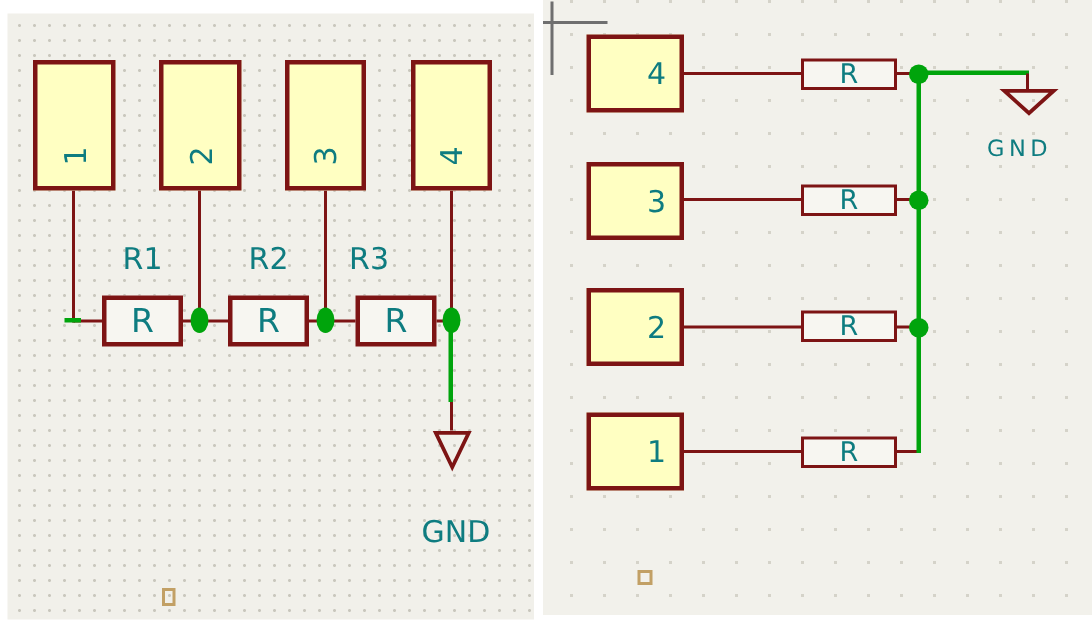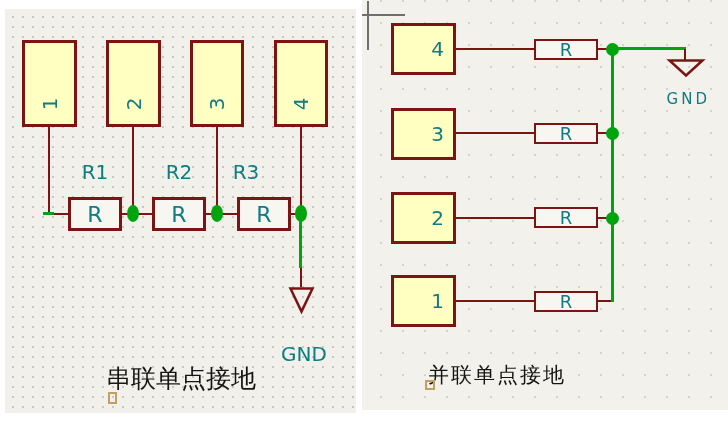--- a/index.html
+++ b/index.html
@@ -29,21 +29,21 @@
   .ybox .num.rot{left:50%;bottom:10px;transform:translateX(-50%) rotate(-90deg);transform-origin:center;}
   .ybox .num.upr{right:9px;top:50%;transform:translateY(-50%);}
   .resistor{position:absolute;box-sizing:border-box;background:var(--resfill);
         border:3px solid var(--maroon);z-index:2;display:flex;align-items:center;justify-content:center;
         color:var(--teal);}
   .resistor.thin{border-width:2px;}
   .wire{position:absolute;background:var(--maroon);z-index:1;}
   .gwire{position:absolute;background:var(--green);z-index:1;}
   .dot{position:absolute;background:var(--green);border-radius:50%;z-index:3;}
   .rref{position:absolute;color:var(--teal);font-size:20px;z-index:2;text-align:center;}
-  .gnd-label{position:absolute;color:var(--teal);z-index:2;text-align:right;}
+  .gnd-label{position:absolute;color:var(--teal);z-index:2;text-align:left;}
   .caption{position:absolute;color:var(--caption);z-index:2;white-space:nowrap;}
   .ph-square{position:absolute;box-sizing:border-box;border:2px solid var(--tan);z-index:2;background:transparent;}
   .cross{position:absolute;background:var(--gray);z-index:2;}
   svg{position:absolute;z-index:2;overflow:visible;}
 </style>
 </head>
 <body>
 
 <div class="panel left">
 
@@ -87,21 +87,20 @@
   <div class="dot" style="left:206px;top:196px;width:12px;height:17px;"></div>
   <div class="dot" style="left:290px;top:196px;width:12px;height:17px;"></div>
 
   <div class="gwire" style="left:294px;top:206px;width:3px;height:53px;"></div>
   <div class="wire" style="left:295px;top:259px;width:2px;height:19px;"></div>
   <svg style="left:284px;top:278px;" width="25" height="27" viewBox="0 0 25 27">
     <polygon points="1.5,1.5 23.5,1.5 12.5,24.5" fill="none" stroke="#7d1414" stroke-width="2.5"></polygon>
   </svg>
   <div class="gnd-label" style="left:276px;top:333px;width:40px;font-size:20px;">GND</div>
 
-  <div class="caption" style="left:101px;top:353px;font-size:25px;">串联单点接地</div>
   <div class="ph-square" style="left:103px;top:383px;width:9px;height:12px;"></div>
 </div>
 
 <div class="panel right">
 
   <div class="cross" style="left:5px;top:1px;width:2px;height:49px;"></div>
   <div class="cross" style="left:0px;top:14px;width:43px;height:2px;"></div>
 
   <div class="ybox" style="left:29px;top:23px;width:65px;height:52px;">
     <span class="num upr">4</span>
@@ -145,15 +144,14 @@
   <div class="dot" style="left:244px;top:127px;width:13px;height:13px;"></div>
   <div class="dot" style="left:244px;top:212px;width:13px;height:13px;"></div>
 
   <div class="gwire" style="left:251px;top:47px;width:73px;height:3px;"></div>
   <div class="wire" style="left:322px;top:49px;width:2px;height:12px;"></div>
   <svg style="left:306px;top:59px;" width="36" height="19" viewBox="0 0 36 19">
     <polygon points="1.5,1.5 34.5,1.5 18,16.5" fill="none" stroke="#7d1414" stroke-width="2.5"></polygon>
   </svg>
   <div class="gnd-label" style="left:296px;top:90px;width:52px;font-size:15px;letter-spacing:3px;">GND</div>
 
-  <div class="caption" style="left:66px;top:361px;font-size:21px;letter-spacing:2px;">并联单点接地</div>
   <div class="ph-square" style="left:63px;top:380px;width:10px;height:10px;"></div>
 </div>
 
 </body></html>

